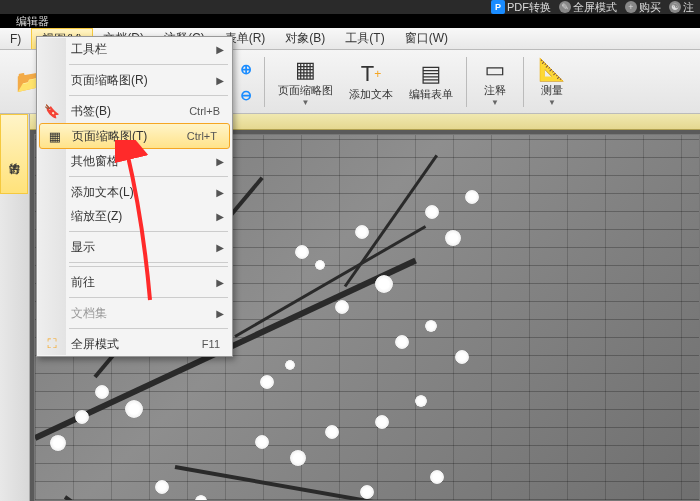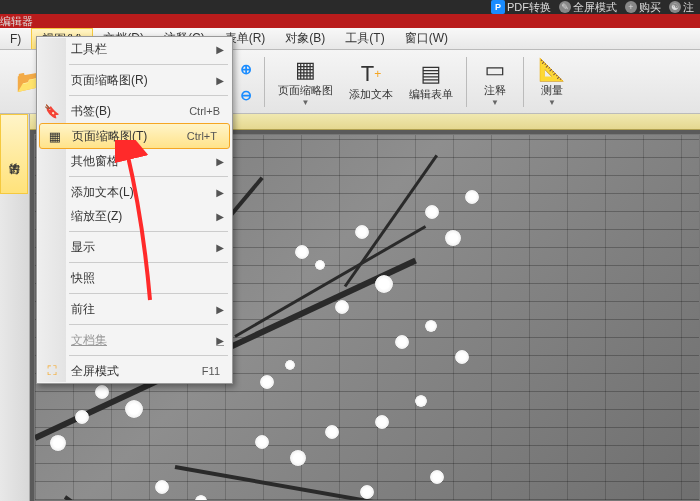--- a/index.html
+++ b/index.html
@@ -1,18 +1,18 @@
 <!DOCTYPE html>
 <html><head>
 <meta charset="utf-8">
 <style>
 * { margin: 0; padding: 0; box-sizing: border-box; font-family: "Microsoft YaHei", sans-serif; }
 body { width: 700px; height: 501px; overflow: hidden; background: #3a3a3a; position: relative; }
 
-.titlebar { height: 14px; background: #b91c1c; display: flex; align-items: center; color: #ddd; font-size: 11px; padding-left: 0; }
+.titlebar { height: 14px; background: #000000; display: flex; align-items: center; color: #ddd; font-size: 11px; padding-left: 16px; }
 .topstrip { height: 14px; background: #2a2a2a; display: flex; align-items: center; justify-content: flex-end; gap: 8px; padding-right: 6px; color: #ddd; font-size: 11px; }
 .topstrip .item { display: flex; align-items: center; gap: 2px; }
 .topstrip .icon-circle { width: 12px; height: 12px; border-radius: 50%; background: #888; display: inline-flex; align-items: center; justify-content: center; font-size: 9px; }
 .topstrip .pdf-icon { width: 14px; height: 14px; background: #1a8cff; border-radius: 2px; display: inline-flex; align-items: center; justify-content: center; font-size: 9px; font-weight: bold; color: #fff; }
 
 .menubar { height: 22px; background: linear-gradient(#f8f8f8, #e8e8e8); display: flex; align-items: stretch; border-bottom: 1px solid #bbb; }
 .menubar .menu-item { padding: 2px 10px; font-size: 12px; color: #333; display: flex; align-items: center; cursor: pointer; }
 .menubar .menu-item.active { background: linear-gradient(#fff4c8, #ffe27a); border-top: 1px solid #f5c93f; border-left: 1px solid #f5c93f; border-right: 1px solid #f5c93f; }
 
 .toolbar { height: 64px; background: linear-gradient(#f5f5f5, #e4e4e4); border-bottom: 1px solid #bbb; display: flex; align-items: center; padding-left: 8px; gap: 2px; }
@@ -33,21 +33,21 @@
   repeating-linear-gradient(0deg, rgba(0,0,0,0.25) 0 1px, transparent 1px 18px),
   repeating-linear-gradient(90deg, rgba(0,0,0,0.18) 0 1px, transparent 1px 38px),
   linear-gradient(135deg, #7a7a7a, #8e8e8e 40%, #6f6f6f);
 }
 .branch { position: absolute; background: #2a2a2a; transform-origin: left center; }
 .flower { position: absolute; width: 14px; height: 14px; background: radial-gradient(circle, #fff 40%, #f0f0f0 70%, transparent 72%); border-radius: 50%; }
 
 .dropdown { position: absolute; top: 36px; left: 36px; width: 197px; background: #f4f4f4; border: 1px solid #999; box-shadow: 2px 3px 6px rgba(0,0,0,0.35); z-index: 100; }
 .dropdown .icon-strip { position: absolute; top: 1px; left: 1px; bottom: 1px; width: 28px; background: linear-gradient(90deg, #eee, #e3e3e3); }
 .dd-item { position: relative; height: 24px; display: flex; align-items: center; padding-left: 34px; font-size: 12px; color: #333; cursor: pointer; }
-.dd-item.disabled { color: #999; text-decoration: underline; }
+.dd-item.disabled { color: #999; }
 .dd-item .shortcut { margin-left: auto; padding-right: 12px; font-size: 11px; color: #555; }
 .dd-item .sub-caret { margin-left: auto; padding-right: 8px; font-size: 10px; color: #555; }
 .dd-item.highlighted { background: linear-gradient(#fff4c8, #ffe38a); border: 1px solid #f5a623; border-radius: 3px; margin: 0 2px; padding-left: 32px; height: 26px; }
 .dd-item .dd-icon { position: absolute; left: 6px; width: 18px; height: 18px; display: flex; align-items: center; justify-content: center; font-size: 13px; }
 .dd-sep { height: 1px; background: #ccc; margin: 3px 4px 3px 32px; }
 
 .arrow-annotation { position: absolute; z-index: 200; pointer-events: none; }
 </style>
 </head>
 <body>
@@ -227,23 +227,20 @@
     <span class="sub-caret">▶</span>
   </div>
   <div class="dd-sep"></div>
 
   <div class="dd-item">
     <span>显示</span>
     <span class="sub-caret">▶</span>
   </div>
   <div class="dd-sep"></div>
 
-  <div class="dd-item">
-    <span>快照</span>
-  </div>
   <div class="dd-sep"></div>
 
   <div class="dd-item">
     <span>前往</span>
     <span class="sub-caret">▶</span>
   </div>
   <div class="dd-sep"></div>
 
   <div class="dd-item disabled">
     <span>文档集</span>

